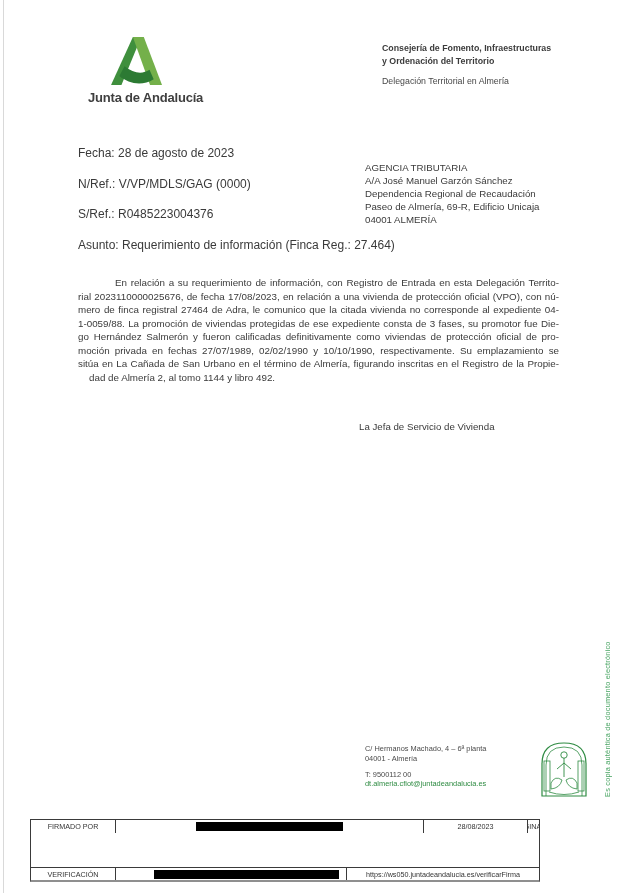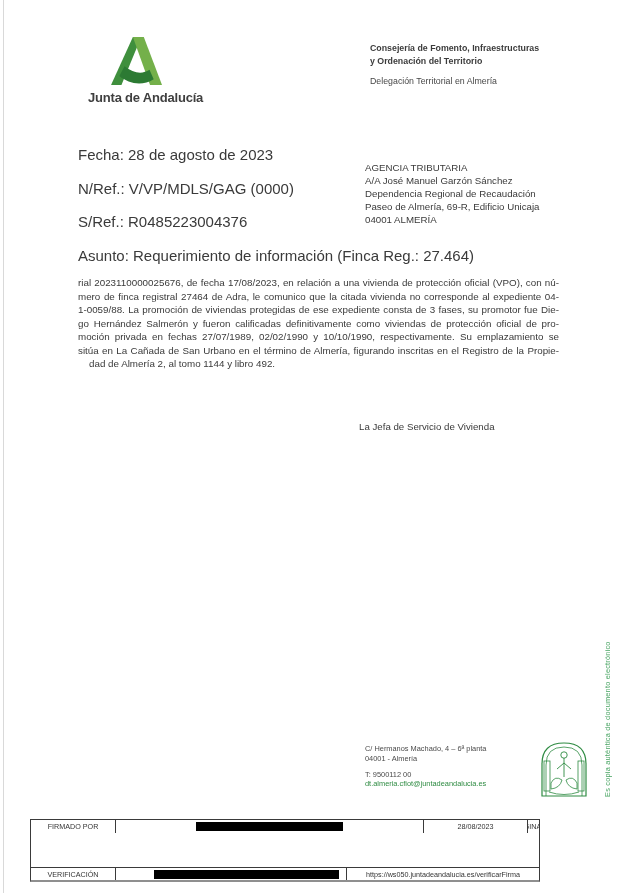--- a/index.html
+++ b/index.html
@@ -25,26 +25,26 @@
   .logo-block { position: absolute; left: 88px; top: 34px; width: 130px; }
   .logo-mark { display: block; margin-left: 22px; }
   .logo-text {
     margin-top: 2px;
     font-size: 13px;
     font-weight: 700;
     color: #3f3f3f;
     letter-spacing: -0.2px;
     white-space: nowrap;
   }
-  .org-block { position: absolute; left: 370px; top: 42px; font-size: 8.8px; line-height: 12.5px; }
+  .org-block { position: absolute; left: 382px; top: 42px; font-size: 8.8px; line-height: 12.5px; }
   .org-bold { font-weight: 700; color: #3c3c3c; }
   .org-sub { margin-top: 8px; font-weight: 400; color: #474747; }
 
   
-  .meta { position: absolute; left: 78px; top: 146px; font-size: 15px; color: #3a3a3a; }
+  .meta { position: absolute; left: 78px; top: 146px; font-size: 12px; color: #3a3a3a; }
   .meta div { margin-bottom: 16.5px; white-space: nowrap; }
 
   
   .recipient { position: absolute; left: 365px; top: 161px; font-size: 9.7px; line-height: 13px; color: #3a3a3a; }
 
   
   .body-text {
     position: absolute; left: 78px; top: 276px; width: 481px;
     font-size: 9.8px; line-height: 13.55px; color: #3a3a3a;
   }
@@ -135,20 +135,21 @@
 
   <div class="recipient">
     <div>AGENCIA TRIBUTARIA</div>
     <div>A/A José Manuel Garzón Sánchez</div>
     <div>Dependencia Regional de Recaudación</div>
     <div>Paseo de Almería, 69-R, Edificio Unicaja</div>
     <div>04001 ALMERÍA</div>
   </div>
 
   <div class="body-text">
+    <div class="body-line first">En relación a su requerimiento de información, con Registro de Entrada en esta Delegación Territo-</div>
     <div class="body-line">rial 2023110000025676, de fecha 17/08/2023, en relación a una vivienda de protección oficial (VPO), con nú-</div>
     <div class="body-line">mero de finca registral 27464 de Adra, le comunico que la citada vivienda no corresponde al expediente 04-</div>
     <div class="body-line">1-0059/88. La promoción de viviendas protegidas de ese expediente consta de 3 fases, su promotor fue Die-</div>
     <div class="body-line">go Hernández Salmerón y fueron calificadas definitivamente como viviendas de protección oficial de pro-</div>
     <div class="body-line">moción privada en fechas 27/07/1989, 02/02/1990 y 10/10/1990, respectivamente. Su emplazamiento se</div>
     <div class="body-line">sitúa en La Cañada de San Urbano en el término de Almería, figurando inscritas en el Registro de la Propie-</div>
     <div class="body-line last">dad de Almería 2, al tomo 1144 y libro 492.</div>
   </div>
 
   <div class="signature">La Jefa de Servicio de Vivienda</div>

